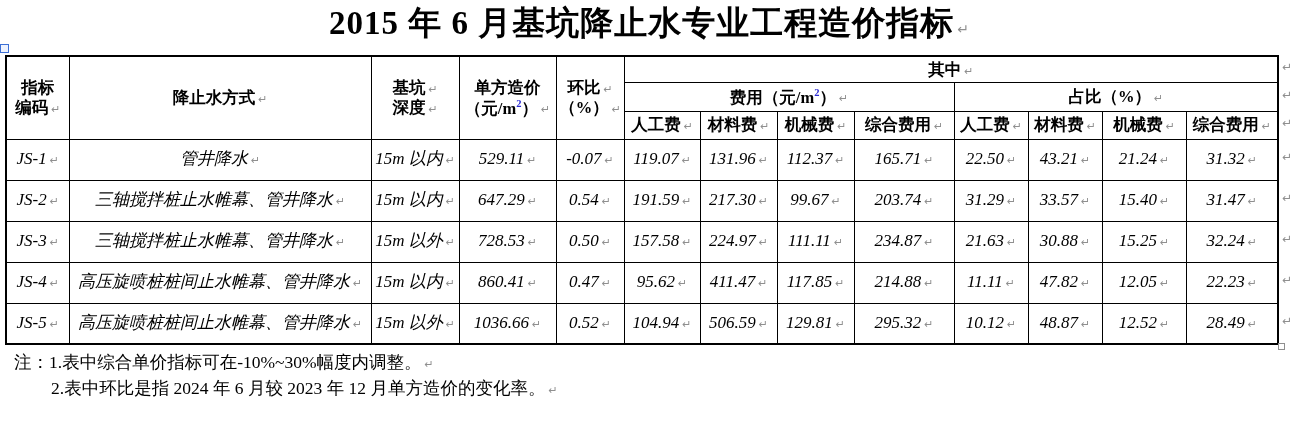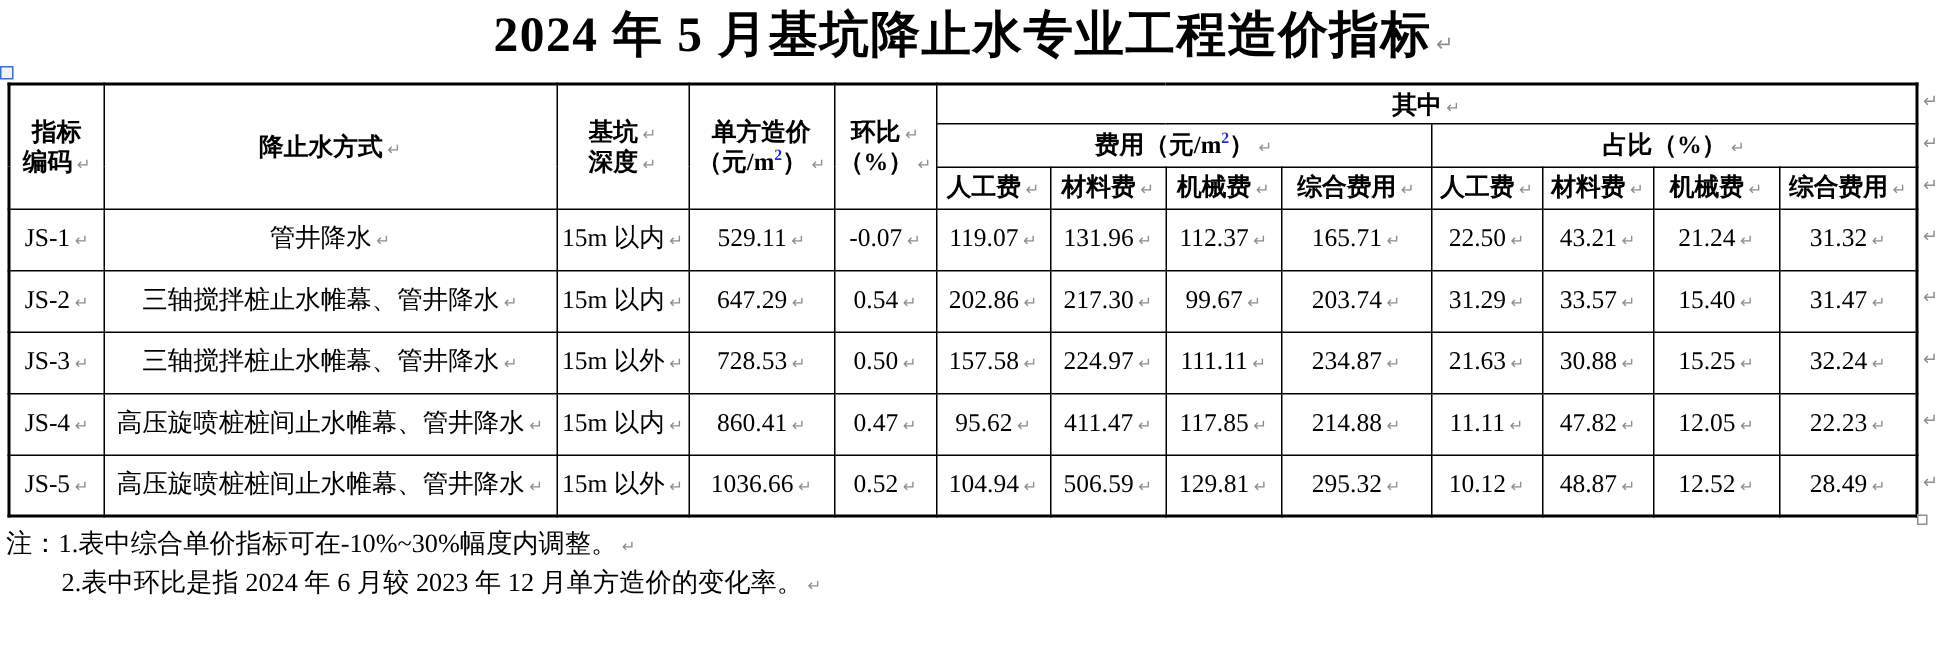--- a/index.html
+++ b/index.html
@@ -15,49 +15,49 @@
   .title .pm { font-size:14px; }
   table.main {
     position:absolute; top:55px; left:5px; width:1272px;
     border-collapse:collapse; table-layout:fixed; border:2px solid #000;
   }
   td {
     border:1px solid #000; text-align:center; vertical-align:middle;
     padding:0; font-size:17px; line-height:1.18; overflow:hidden; white-space:nowrap;
   }
   tr.hr1 { height:26px; } tr.hr2 { height:29px; } tr.hr3 { height:28px; }
-  tr.dr  { height:41px; }
+  tr.dr  { height:41px;font-style:italic; }
   .thead td { font-weight:bold; font-size:16.5px; }
   .pm {
     font-size:11px; margin-left:3px; vertical-align:baseline;
     font-family:"DejaVu Sans",sans-serif; font-weight:normal;
   }
   sup.blue-sup { font-size:10.5px; font-weight:bold; }
   .row-end-mark {
     position:absolute; left:1282px; font-size:12px;
     font-family:"DejaVu Sans",sans-serif;
   }
-  .notes { position:absolute; left:4px; top:349px; font-size:17.5px; }
+  .notes { position:absolute; left:14px; top:349px; font-size:17.5px; }
   .note-line { height:26px; line-height:26px; white-space:nowrap; }
   .note-line.indent { padding-left:37px; }
   .move-handle {
     position:absolute; left:0; top:44px; width:9px; height:9px;
     border:1px solid #3b6fd6; background:#eef3ff;
   }
   .resize-handle {
     position:absolute; left:1278px; top:343px; width:7px; height:7px;
     border:1px solid #8f8f8f; background:#fff;
   }
 </style>
 </head>
 <body>
 
 <div class="page">
 
-  <div class="title"><span>2024 年 5 月基坑降止水专业工程造价指标</span><span class="pm" style="color: rgb(143, 143, 143);">↵</span></div>
+  <div class="title"><span>2015 年 6 月基坑降止水专业工程造价指标</span><span class="pm" style="color: rgb(143, 143, 143);">↵</span></div>
 
   <div class="move-handle"></div>
 
   <table class="main">
     <colgroup>
       <col style="width:63px">
         <col style="width:302px">
         <col style="width:88px">
         <col style="width:97px">
         <col style="width:68px">
@@ -121,21 +121,21 @@
         <td><span>43.21</span><span class="pm" style="color: rgb(143, 143, 143);">↵</span></td>
         <td><span>21.24</span><span class="pm" style="color: rgb(143, 143, 143);">↵</span></td>
         <td><span>31.32</span><span class="pm" style="color: rgb(143, 143, 143);">↵</span></td>
       </tr>
       <tr class="dr">
         <td><span>JS-2</span><span class="pm" style="color: rgb(143, 143, 143);">↵</span></td>
         <td><span>三轴搅拌桩止水帷幕、管井降水</span><span class="pm" style="color: rgb(143, 143, 143);">↵</span></td>
         <td><span>15m 以内</span><span class="pm" style="color: rgb(143, 143, 143);">↵</span></td>
         <td><span>647.29</span><span class="pm" style="color: rgb(143, 143, 143);">↵</span></td>
         <td><span>0.54</span><span class="pm" style="color: rgb(143, 143, 143);">↵</span></td>
-        <td><span>202.86</span><span class="pm" style="color: rgb(143, 143, 143);">↵</span></td>
+        <td><span>191.59</span><span class="pm" style="color: rgb(143, 143, 143);">↵</span></td>
         <td><span>217.30</span><span class="pm" style="color: rgb(143, 143, 143);">↵</span></td>
         <td><span>99.67</span><span class="pm" style="color: rgb(143, 143, 143);">↵</span></td>
         <td><span>203.74</span><span class="pm" style="color: rgb(143, 143, 143);">↵</span></td>
         <td><span>31.29</span><span class="pm" style="color: rgb(143, 143, 143);">↵</span></td>
         <td><span>33.57</span><span class="pm" style="color: rgb(143, 143, 143);">↵</span></td>
         <td><span>15.40</span><span class="pm" style="color: rgb(143, 143, 143);">↵</span></td>
         <td><span>31.47</span><span class="pm" style="color: rgb(143, 143, 143);">↵</span></td>
       </tr>
       <tr class="dr">
         <td><span>JS-3</span><span class="pm" style="color: rgb(143, 143, 143);">↵</span></td>

